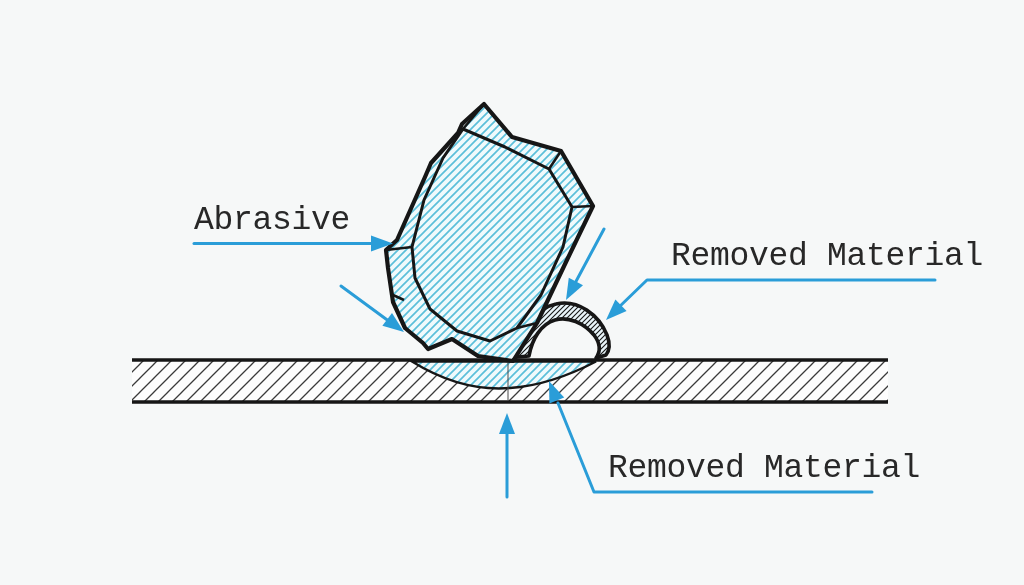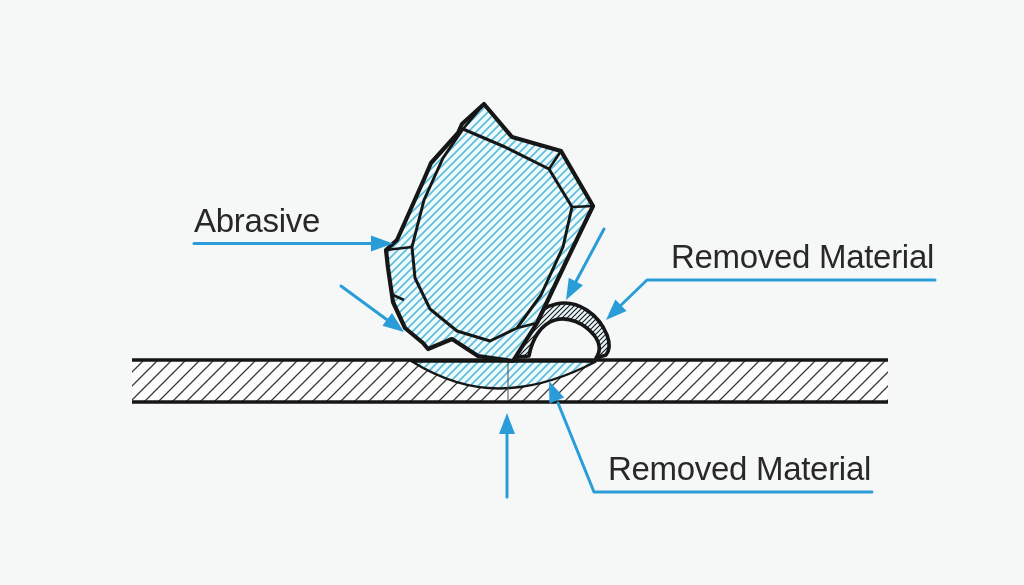--- a/index.html
+++ b/index.html
@@ -1,21 +1,21 @@
 <!DOCTYPE html>
 <html><head>
 <meta charset="utf-8">
 <style>
   html,body{margin:0;padding:0;}
   .canvas{
     position:relative;
     width:1024px;height:585px;
     background:#f6f8f8;
     overflow:hidden;
-    font-family:Liberation Sans, sans-serif;
+    font-family:Liberation Mono, monospace;
   }
   .canvas svg{position:absolute;left:0;top:0;}
   .label{
     position:absolute;
     font-size:33px;
     letter-spacing:-0.3px;
     color:#282828;
     white-space:nowrap;
     line-height:1.1;
     user-select:none;

